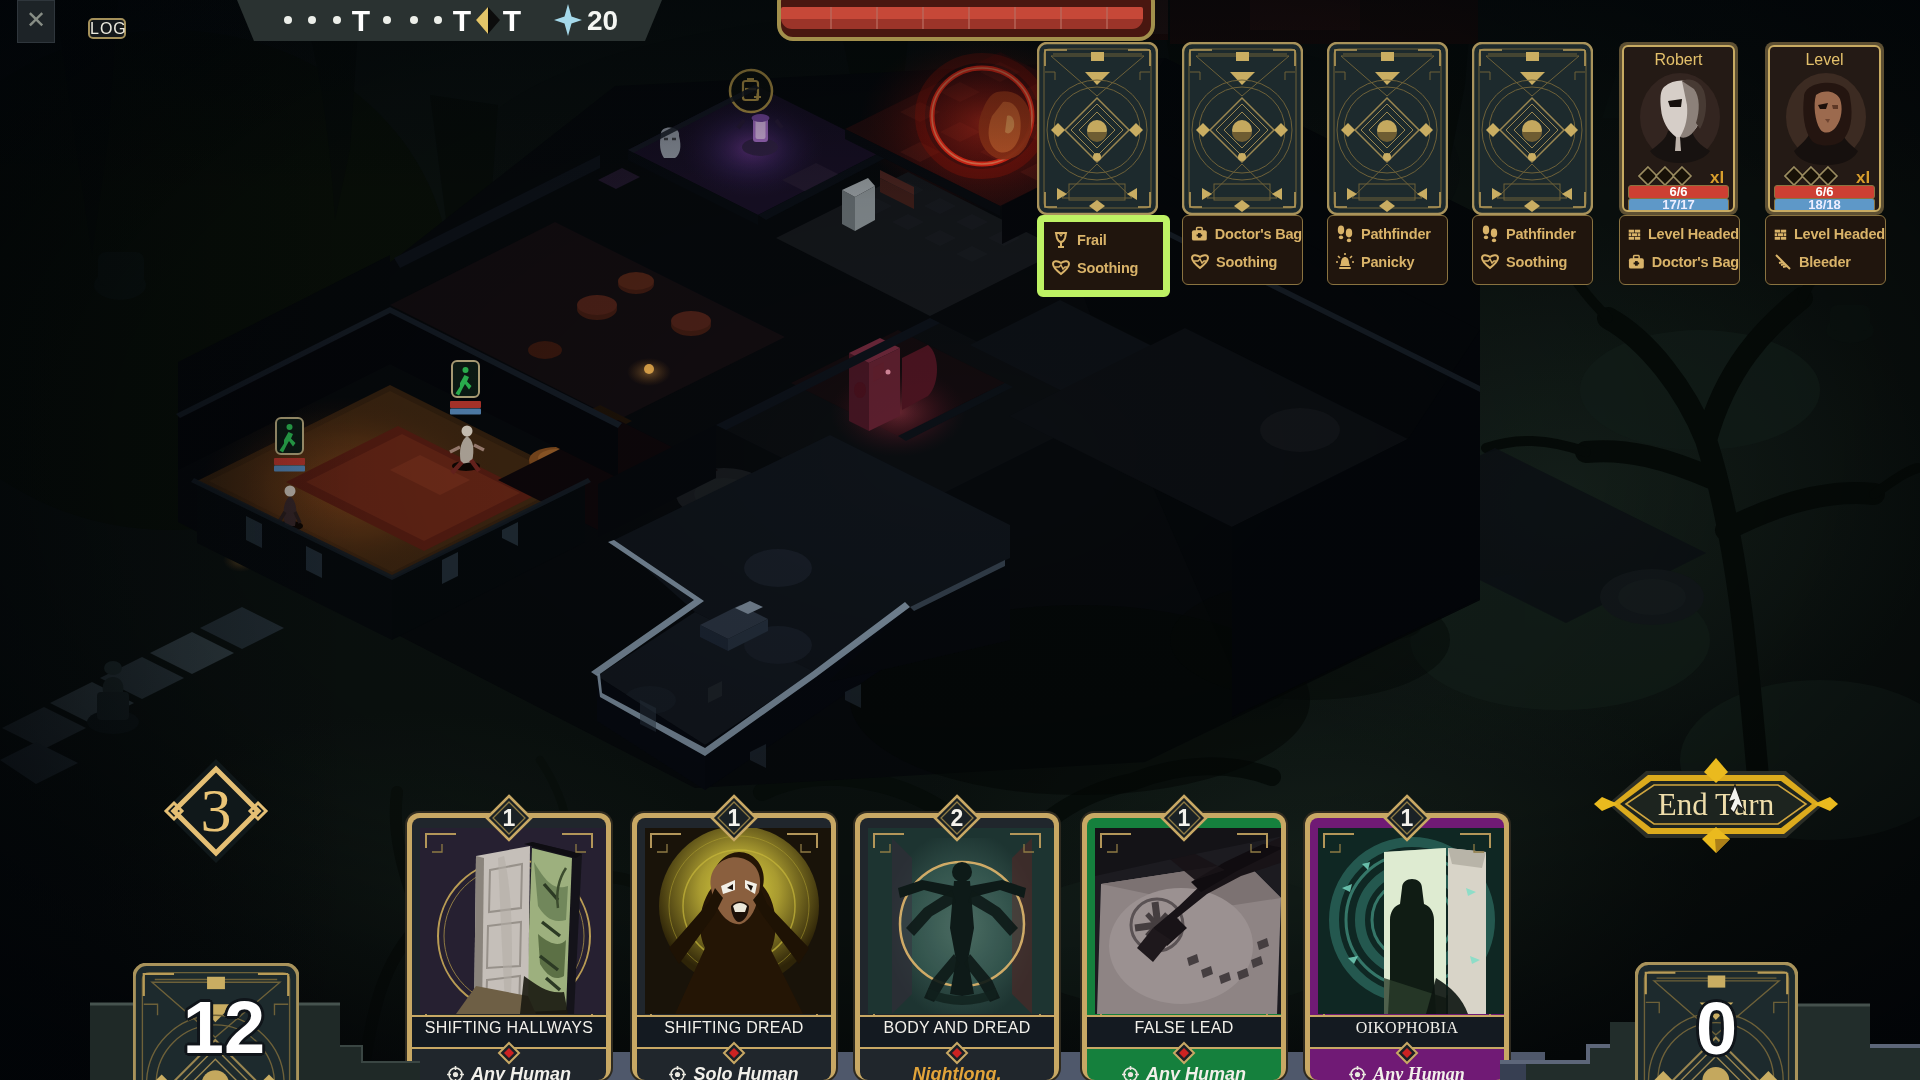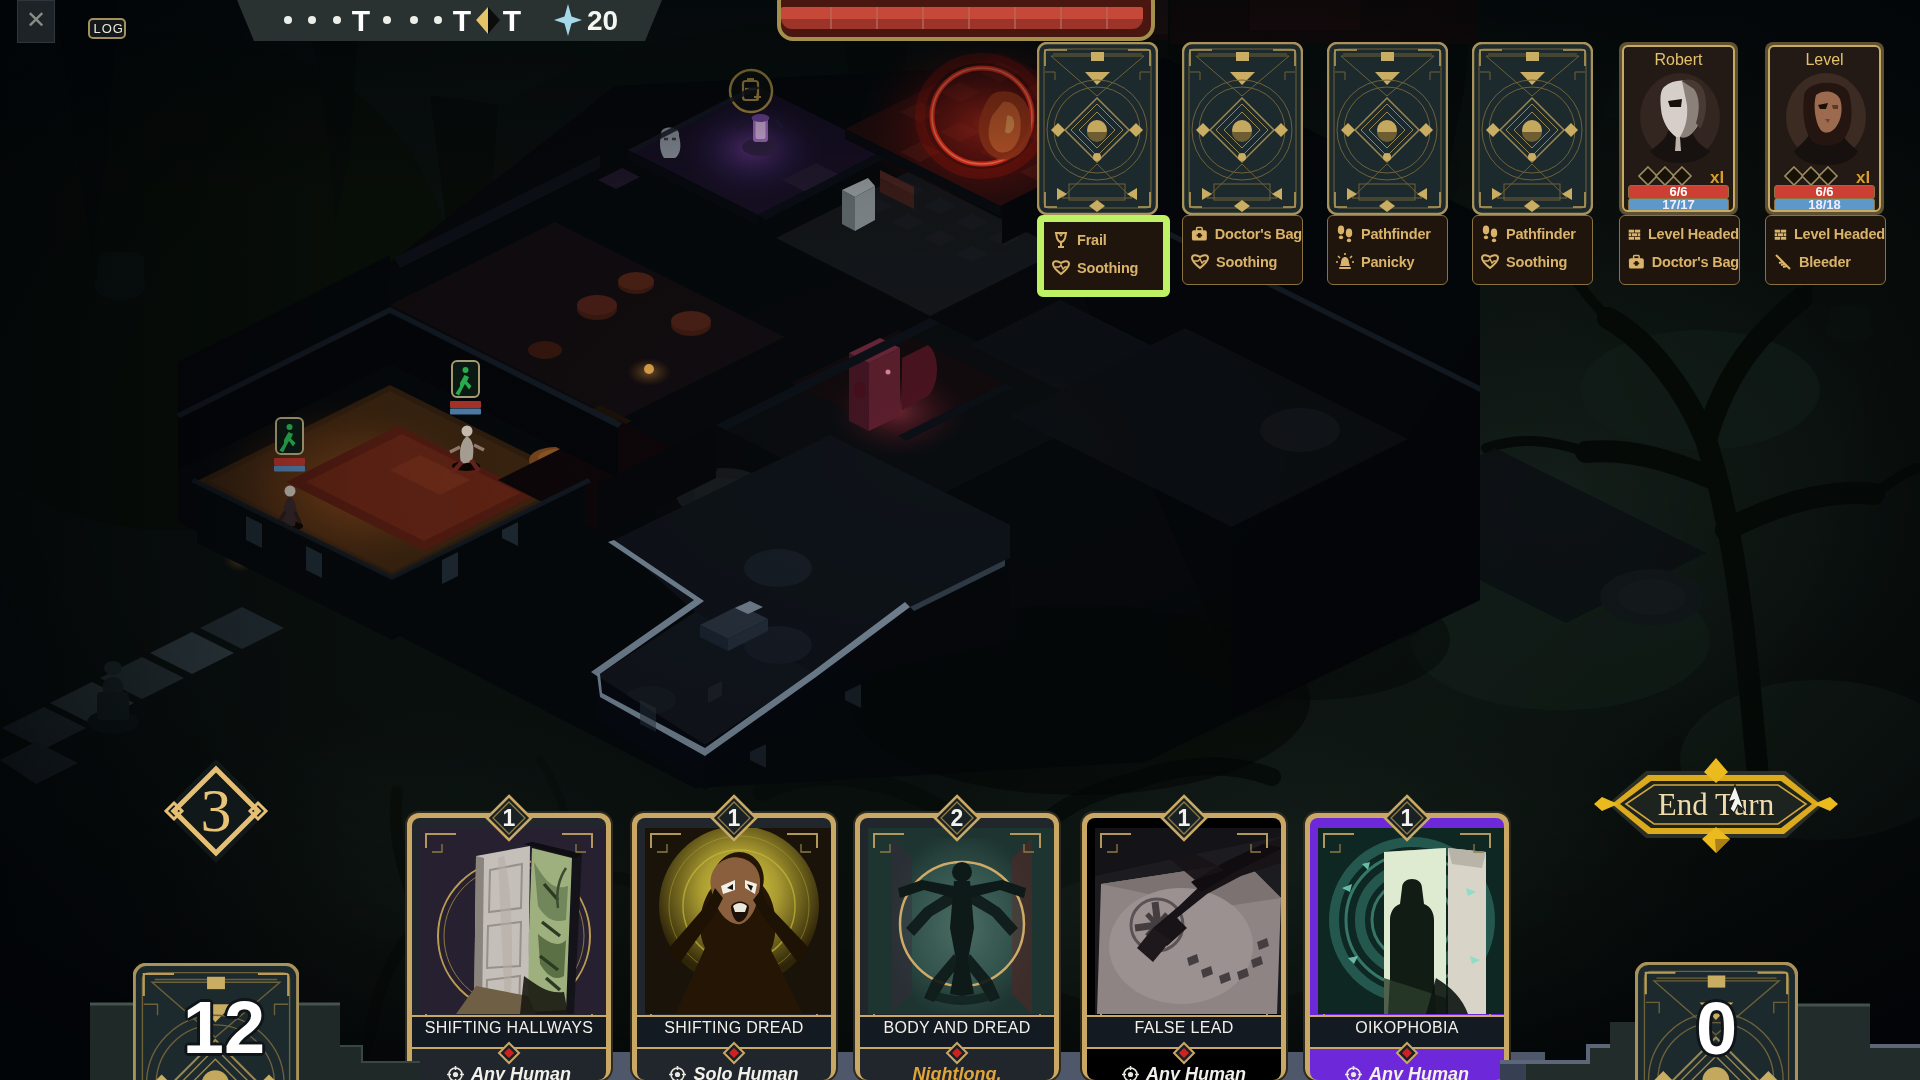--- a/index.html
+++ b/index.html
@@ -374,21 +374,21 @@
 </g>
 
 <rect x="0" y="0" width="1920" height="1080" fill="url(#vig)"></rect>
 
 <rect x="0" y="0" width="1920" height="200" fill="url(#topfade)"></rect>
 <rect x="0" y="0" width="360" height="1080" fill="url(#leftfade)"></rect>
 </svg>
 
 <div class="abs" style="left:17px;top:0;width:36px;height:41px;background:#1d2327;border:1px solid #2f363c;color:#878d85;font-size:24px;line-height:38px;text-align:center;">✕</div>
 
-<div class="abs" style="left:88px;top:18px;width:34px;height:17px;background:#14181b;border:2px solid #a4905a;border-radius:5px;color:#eceade;font-size:13px;line-height:17px;text-align:right;letter-spacing:1px;">LOG</div>
+<div class="abs" style="left:88px;top:18px;width:34px;height:17px;background:#14181b;border:2px solid #a4905a;border-radius:5px;color:#eceade;font-size:16px;line-height:17px;text-align:right;letter-spacing:1px;">LOG</div>
 
 <div class="abs" style="left:237px;top:0;width:425px;height:41px;background:#2a3231;clip-path:polygon(0 0,100% 0,calc(100% - 17px) 100%,17px 100%);"></div>
 
 <svg class="abs" style="left:237px;top:0" width="425" height="41">
 <g fill="#eceee9">
 <circle cx="51" cy="20" r="4"></circle>
         <circle cx="75" cy="20" r="4"></circle>
         <circle cx="100" cy="20" r="4"></circle>
 <circle cx="150" cy="20" r="4"></circle>
         <circle cx="177" cy="20" r="4"></circle>
@@ -779,21 +779,21 @@
 </div>
 
 <svg class="abs" style="left:78px;top:-19px" width="48" height="48">
 <path d="M24,2 L46,24 L24,46 L2,24 Z" fill="#1a2125" stroke="#c8a864" stroke-width="2.6"></path>
 <path d="M24,8 L40,24 L24,40 L8,24 Z" fill="none" stroke="#8f7b44" stroke-width="1.3"></path>
 <text x="24" y="32" text-anchor="middle" fill="#f4f2ec" font-size="23" font-weight="bold" font-family="Liberation Sans,sans-serif">2</text>
 </svg>
 </div>
 
 <div class="abs" style="left:1082px;top:813px;width:204px;height:267px;background:#c8a864;border-radius:12px;box-shadow:0 0 0 2px #2e2a20;">
-<div class="abs" style="left:5px;top:5px;right:5px;bottom:0;background:#000000;border-radius:8px;overflow:hidden;">
+<div class="abs" style="left:5px;top:5px;right:5px;bottom:0;background:#15803d;border-radius:8px;overflow:hidden;">
 <svg width="188" height="186" style="position:absolute;left:8px;top:10px">
 <rect width="188" height="186" fill="#1c1b20"></rect>
 <path d="M6,56 L150,34 L186,70 L182,186 L2,186 Z" fill="#8e8484"></path>
 <path d="M6,56 L150,34 L186,70 L120,80 Z" fill="#7c7272"></path>
 <ellipse cx="86" cy="118" rx="72" ry="58" fill="#9b9191"></ellipse>
 <path d="M40,100 L84,94 M60,74 L66,122" stroke="#453e40" stroke-width="7"></path>
 <path d="M52,86 L72,108 M72,86 L52,108" stroke="#453e40" stroke-width="5"></path>
 <circle cx="62" cy="97" r="26" fill="none" stroke="#5a5254" stroke-width="3"></circle>
 <g fill="#453e40">
 <path d="M92,130 L102,126 L104,134 L94,138 Z"></path>
@@ -827,21 +827,21 @@
 </div>
 
 <svg class="abs" style="left:78px;top:-19px" width="48" height="48">
 <path d="M24,2 L46,24 L24,46 L2,24 Z" fill="#1a2125" stroke="#c8a864" stroke-width="2.6"></path>
 <path d="M24,8 L40,24 L24,40 L8,24 Z" fill="none" stroke="#8f7b44" stroke-width="1.3"></path>
 <text x="24" y="32" text-anchor="middle" fill="#f4f2ec" font-size="23" font-weight="bold" font-family="Liberation Sans,sans-serif">1</text>
 </svg>
 </div>
 
 <div class="abs" style="left:1305px;top:813px;width:204px;height:267px;background:#c8a864;border-radius:12px;box-shadow:0 0 0 2px #2e2a20;">
-<div class="abs" style="left:5px;top:5px;right:5px;bottom:0;background:#6d28d9;border-radius:8px;overflow:hidden;">
+<div class="abs" style="left:5px;top:5px;right:5px;bottom:0;background:#701a75;border-radius:8px;overflow:hidden;font-family:Liberation Serif, serif;">
 <svg width="188" height="186" style="position:absolute;left:8px;top:10px">
 <rect width="188" height="186" fill="#0f2723"></rect>
 <g fill="none" stroke="#2e6e62" stroke-width="10" opacity="0.7">
 <circle cx="94" cy="92" r="78"></circle>
             <circle cx="94" cy="92" r="52"></circle>
 </g>
 <g fill="none" stroke="#3f8a7a" stroke-width="3" opacity="0.8">
 <circle cx="94" cy="92" r="66"></circle>
             <circle cx="94" cy="92" r="40"></circle>
 </g>

